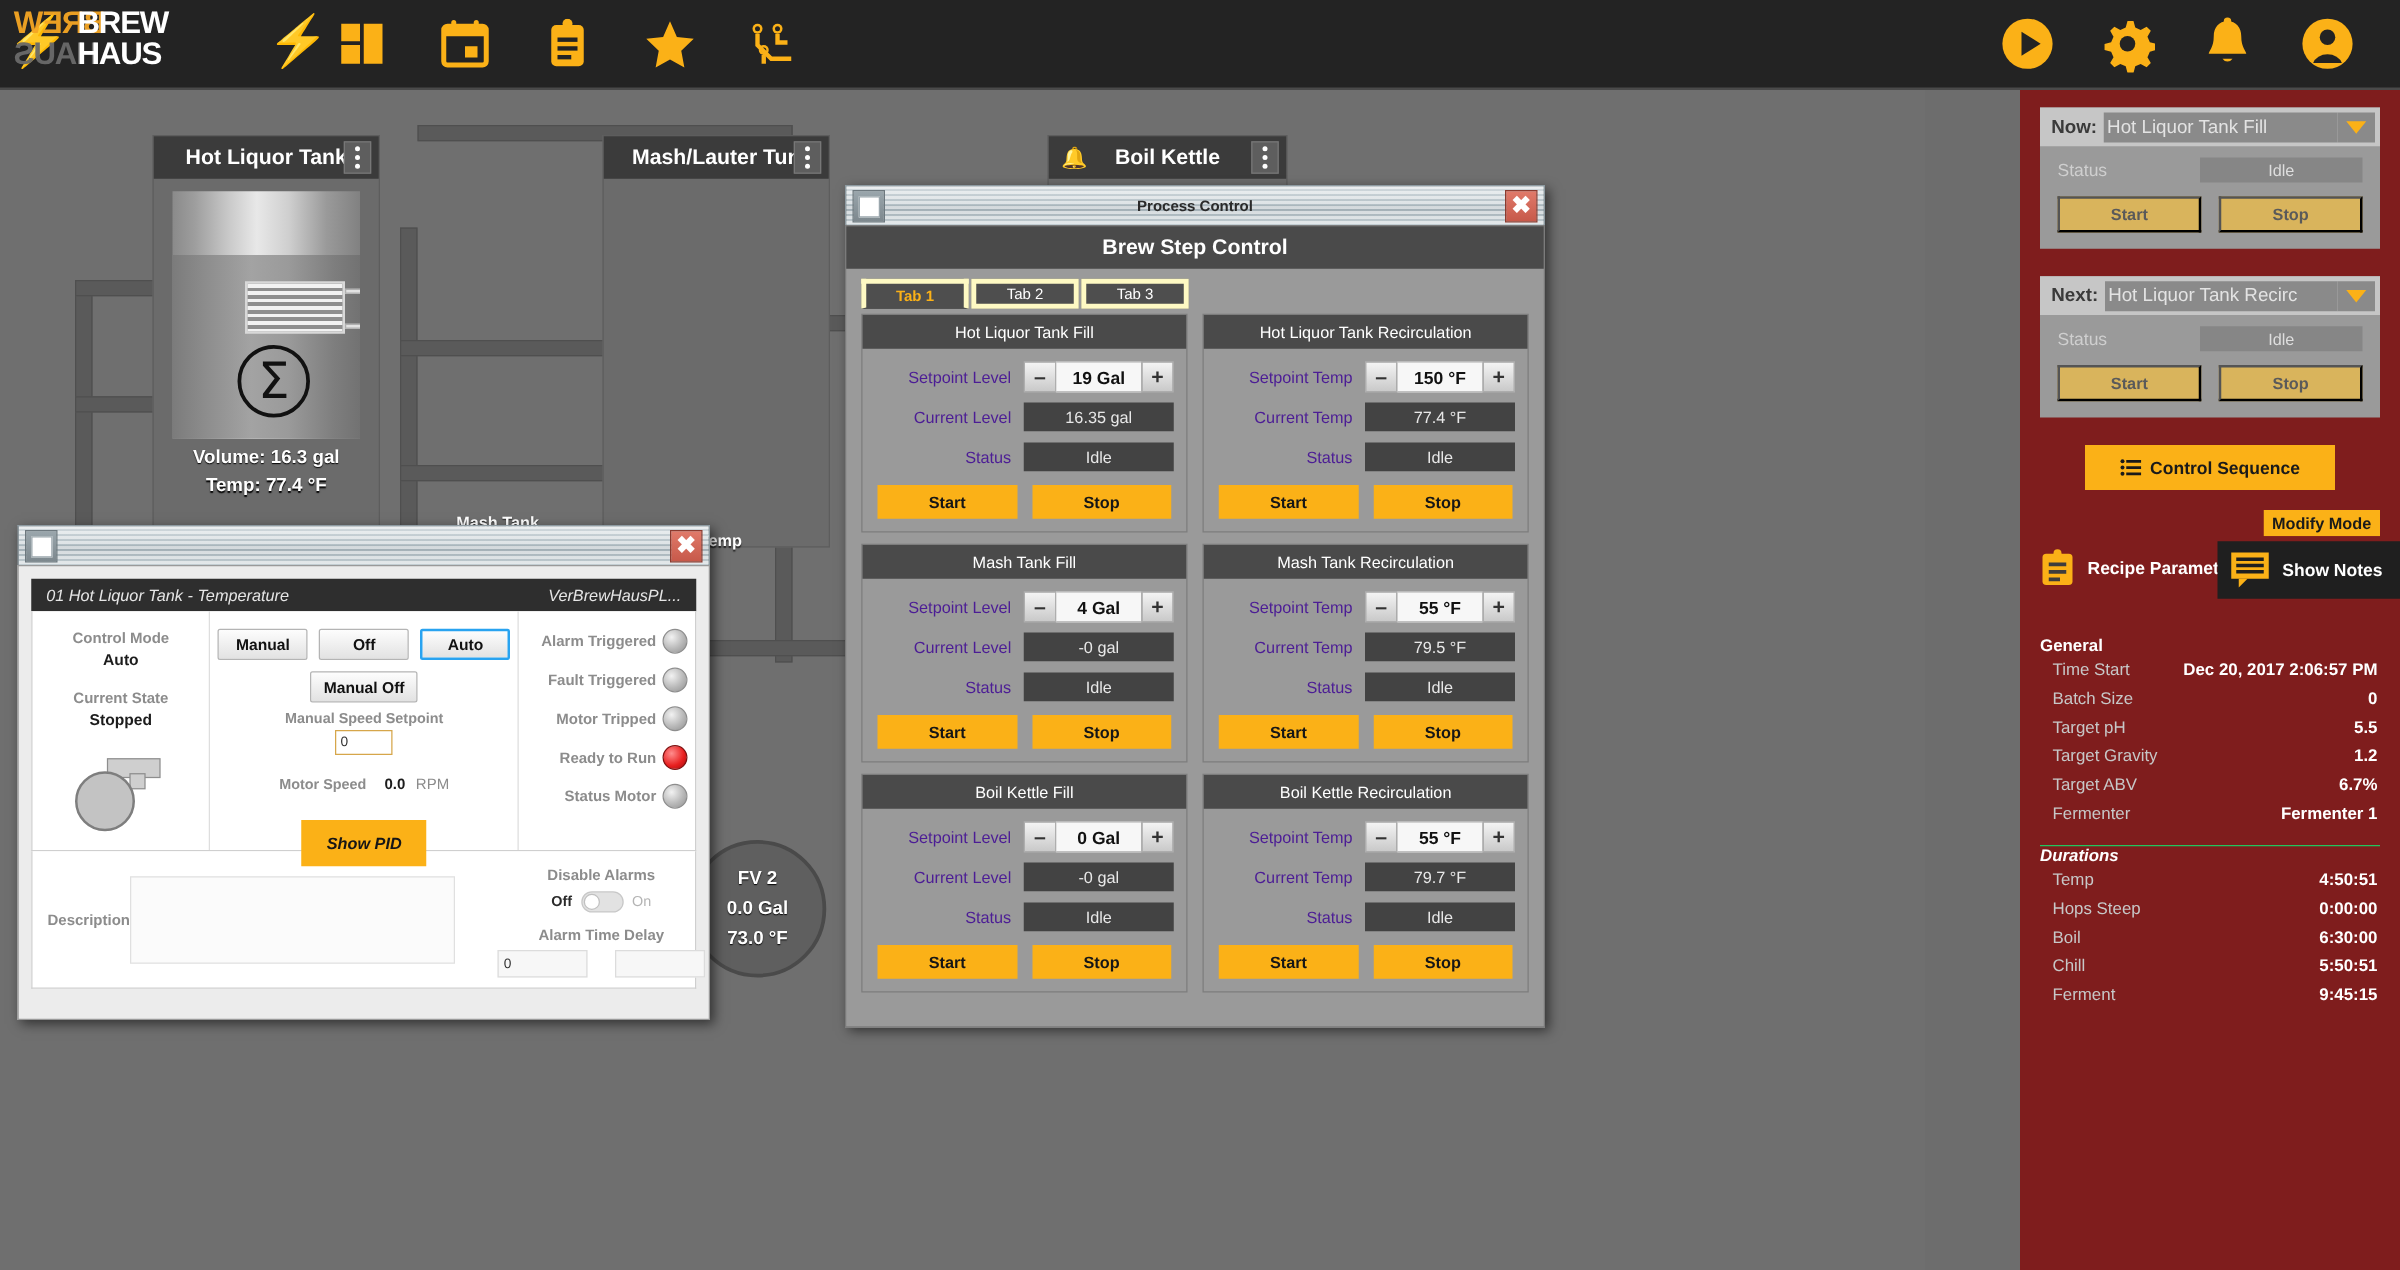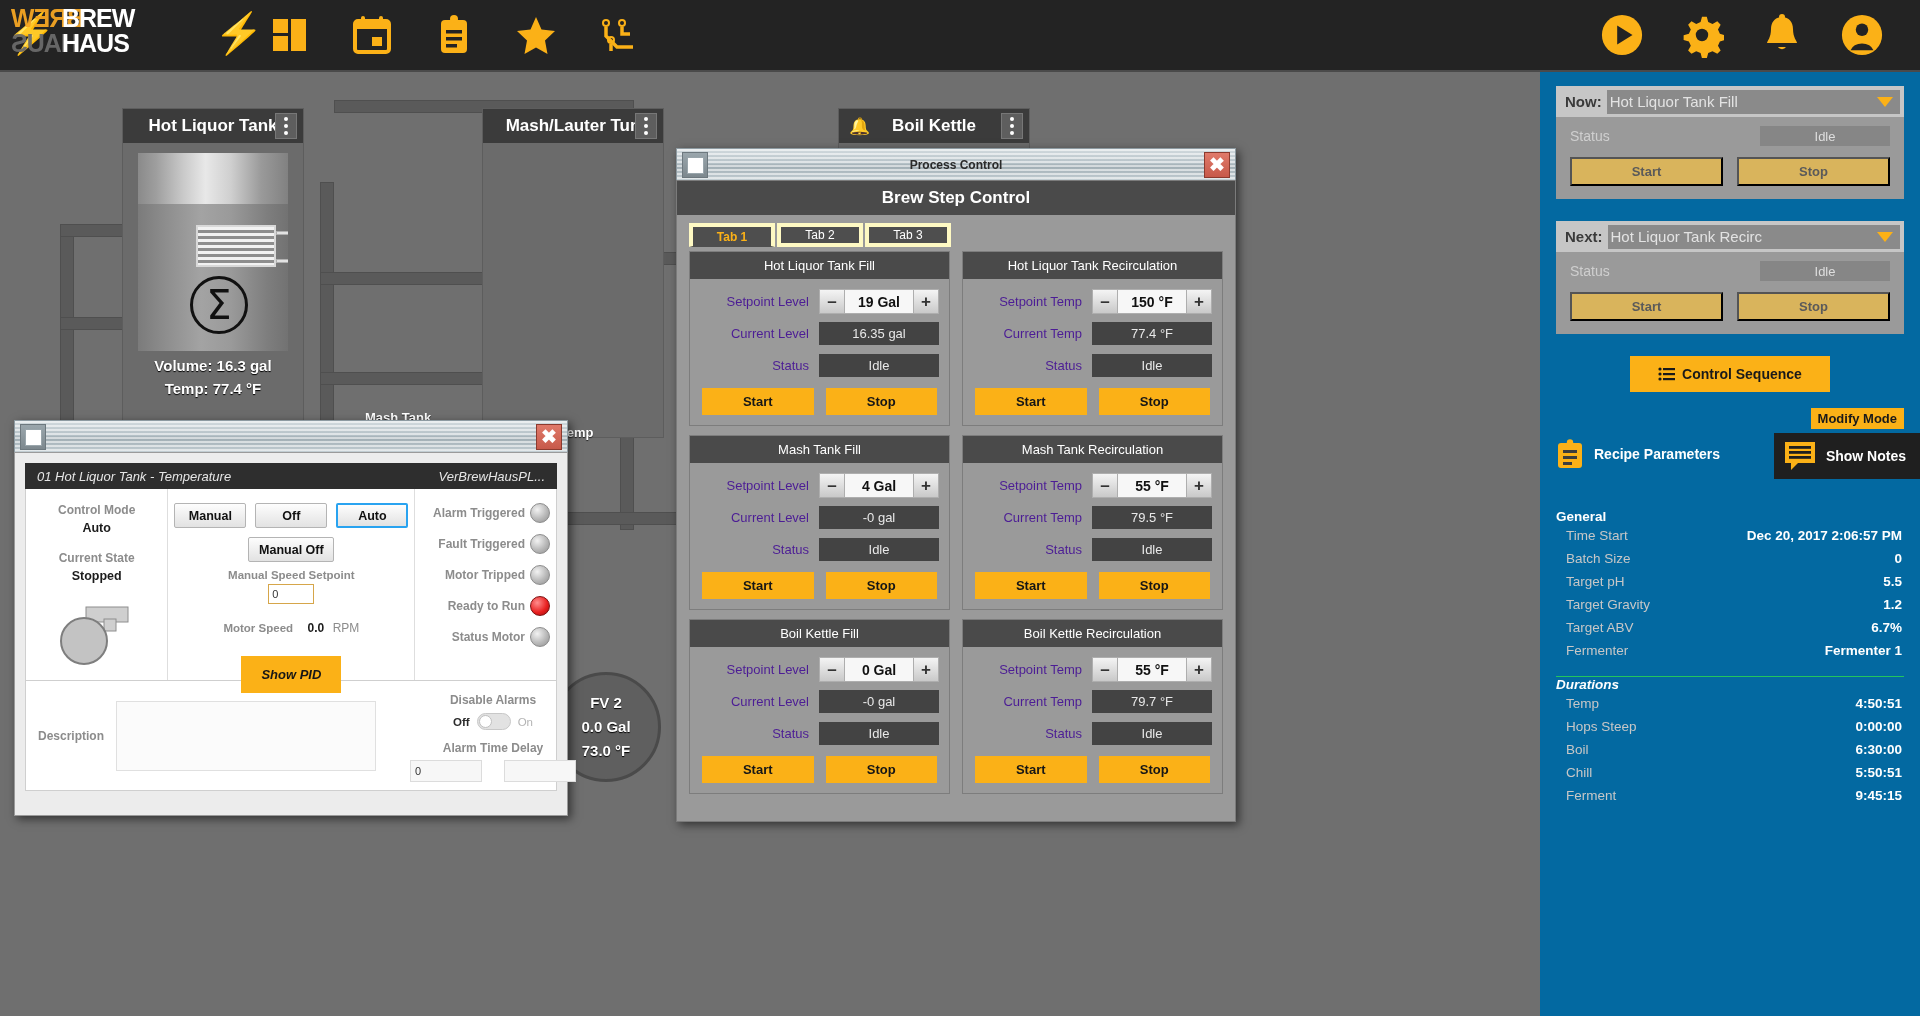--- a/index.html
+++ b/index.html
@@ -186,21 +186,21 @@
     display:flex; align-items:center; justify-content:center; margin:20px auto 0 auto; cursor:pointer;font-style:italic;
   }
   .tbottom { background:#fff; border:1px solid #cfcfcf; border-top:none; height:110px; display:flex; padding:12px; }
   .descbox { width:260px; height:70px; border:1px solid #e0e0e0; background:#fbfbfb; }
   .toggle { width:34px; height:17px; border-radius:9px; background:#e2e2e2; border:1px solid #c8c8c8; position:relative; cursor:pointer; }
   .toggle i { position:absolute; left:1px; top:1px; width:13px; height:13px; border-radius:50%; background:#fff; border:1px solid #c0c0c0; display:block; }
   .tinput { width:72px; height:22px; border:1px solid #dcdcdc; background:#f7f7f7; font-size:11px; color:#333; padding-left:4px; display:flex; align-items:center; }
 
   
   #sidebar {
-    position:absolute; right:0; top:72px; width:380px; height:944px; background:#0369a1;
+    position:absolute; right:0; top:72px; width:304px; height:944px; background:#7f1d1d;
     padding:14px 16px 0 16px;
   }
   .seqcard { background:#9a9a9a; margin-bottom:22px; }
   .seqhdr { background:#c6c6c6; height:31px; display:flex; align-items:center; padding:0 4px; }
   .seqhdr .nm { font-size:15px; font-weight:bold; color:#3a3a3a; padding:0 5px; }
   .seqsel {
     flex:1; height:24px; background:#8a8a8a; color:#e3e3e3; font-size:15px;
     display:flex; align-items:center; padding-left:3px;
   }
   .caret { width:30px; height:24px; background:#8a8a8a; display:flex; align-items:center; justify-content:center; cursor:pointer; }
@@ -637,21 +637,21 @@
         </div>
         <div class="led-row">
           <span class="led-lbl">Status Motor</span>
           <span class="led"></span>
         </div>
       </div>
     </div>
 
     <div class="tbottom">
       <div style="display:flex;align-items:center;">
-        <span class="lbl-g" style="margin-right:12px;">Description</span>
+        <span class="lbl-g" style="">Description</span>
         <div class="descbox"></div>
       </div>
       <div style="flex:1;padding-left:34px;text-align:center;">
         <div class="lbl-g">Disable Alarms</div>
         <div style="display:flex;align-items:center;justify-content:center;gap:7px;margin-top:6px;">
           <span style="font-size:11.5px;font-weight:bold;color:#2a2a2a;">Off</span>
           <span class="toggle">
               <i></i>
             </span>
           <span style="font-size:11.5px;color:#b4b4b4;">On</span>

